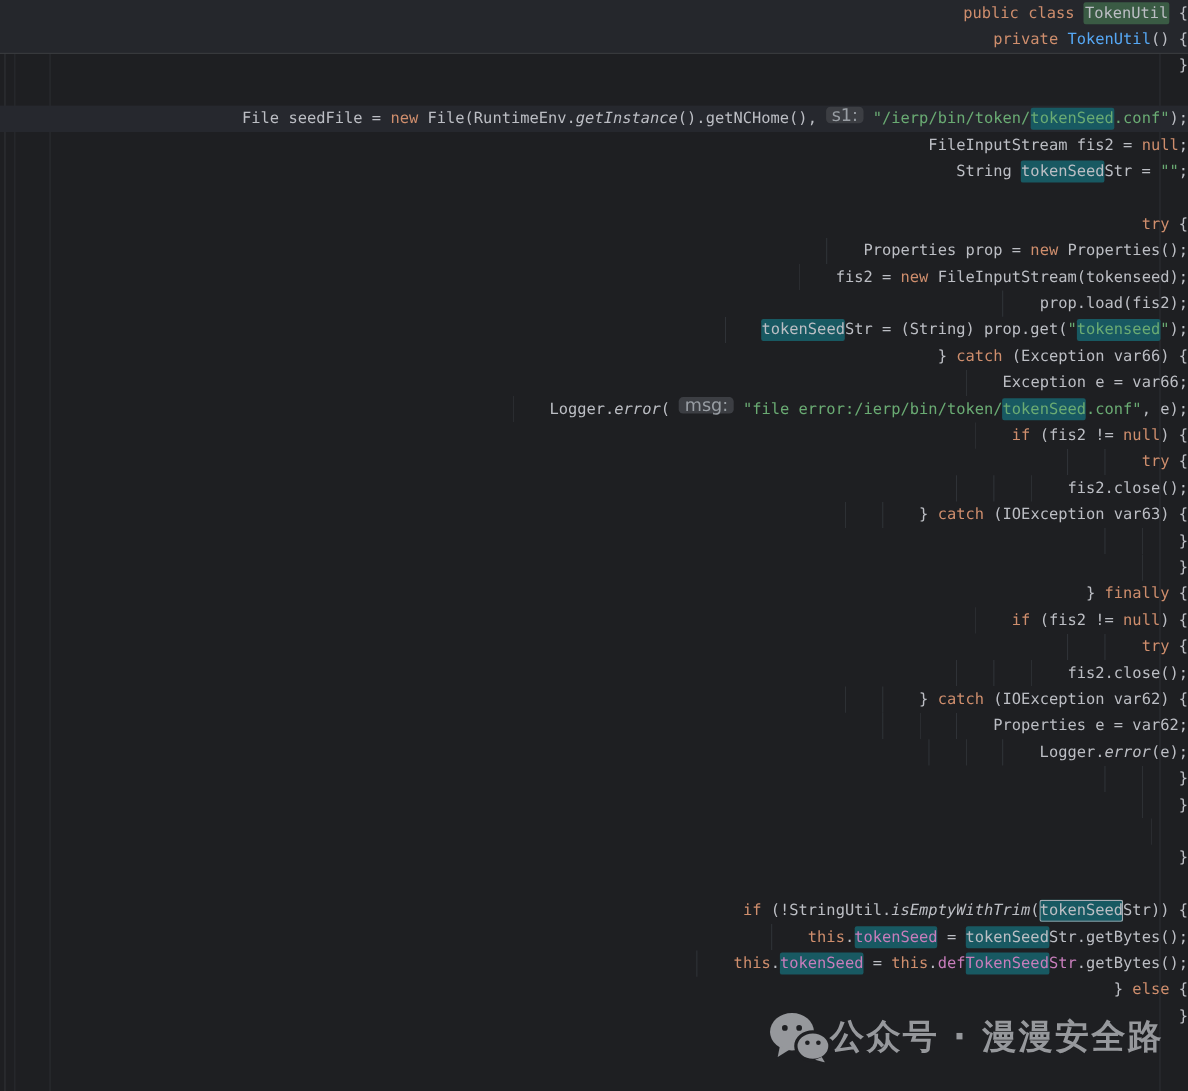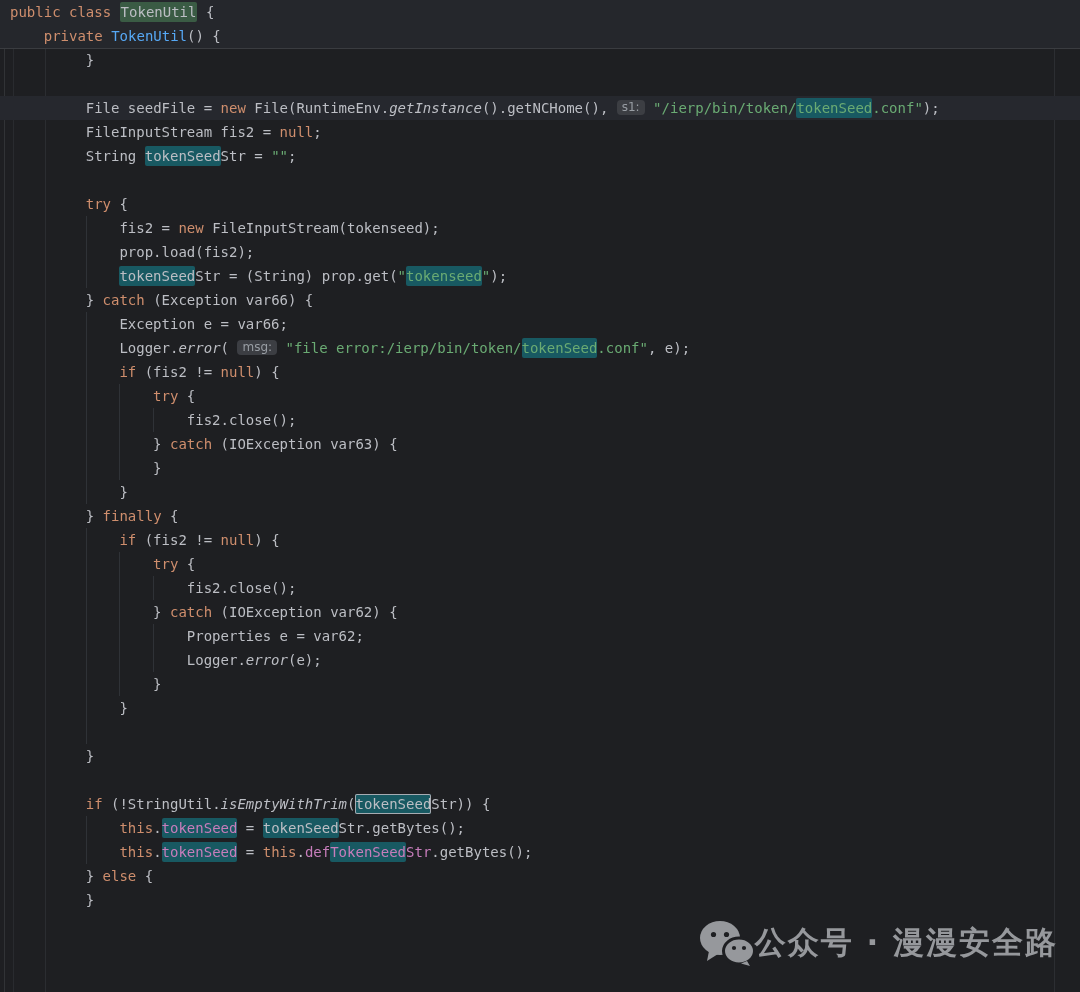--- a/index.html
+++ b/index.html
@@ -1,21 +1,21 @@
 <!DOCTYPE html>
 <html><head>
 <meta charset="utf-8">
 <style>
   html,body{margin:0;padding:0;}
   body{
     width:1080px;height:992px;overflow:hidden;position:relative;
     background:var(--bg,#1e1f22);
     font-family:"DejaVu Sans Mono","Liberation Mono",monospace;
   }
-  .screen{position:absolute;inset:0;}
+  .screen{position:absolute;inset:0;text-align:right;}
   
   .sticky{
     position:absolute;left:0;top:0;width:100%;height:48px;
     background:var(--sticky-bg,#25272c);
     box-shadow:0 1px 0 var(--sticky-border,#3a3c40);
     z-index:5;
   }
   .sticky .line{padding-left:10px;}
   
   .editor{position:absolute;left:0;top:48px;width:100%;z-index:2;}
@@ -34,21 +34,21 @@
   .mth{color:var(--mth,#56a8f5);}
   .itl{font-style:italic;}
   .hlD,.hlS,.hlF,.hlB{background:var(--hl-teal,#185962);border-radius:2px;padding:2px 0;}
   .hlS{color:var(--str,#6aab73);}
   .hlF{color:var(--fld,#c77dbb);}
   .hlB{box-shadow:inset 0 0 0 1px var(--hl-sel-border,#a6abb2);}
   .hlG{background:var(--hl-green,#3a5b44);border-radius:2px;padding:2px 1px;}
   .chip{
     display:inline-block;
     font-family:"DejaVu Sans","Liberation Sans",sans-serif;
-    font-size:12px;line-height:15px;
+    font-size:16px;line-height:15px;
     background:var(--chip-bg,#3c3e43);color:var(--chip-text,#999ea4);
     border-radius:4px;padding:0 5px;vertical-align:2px;
   }
   
   .vline{position:absolute;top:48px;bottom:0;width:1px;z-index:1;}
   .vline.edge{left:4px;background:#313336;}
   .vline.g1{left:13px;background:#292b2f;}
   .vline.g2{left:45px;background:#2b2d31;}
   .vline.margin{left:1054px;background:#2c2e32;}
   
@@ -77,20 +77,21 @@
     </div>
 
   <div class="editor" id="editor-lines">
       <div class="line"><span class="indent"></span><span class="">}</span></div>
       <div class="line"><span class="indent"></span></div>
       <div class="line caret-line"><span class="indent"></span><span class="">File seedFile = </span><span class="kw">new</span><span class=""> File(RuntimeEnv.</span><span class="itl">getInstance</span><span class="">().getNCHome(), </span><span class="chip">s1:</span><span class=""> </span><span class="str">"/ierp/bin/token/</span><span class="hlS">tokenSeed</span><span class="str">.conf"</span><span class="">);</span></div>
       <div class="line"><span class="indent"></span><span class="">FileInputStream fis2 = </span><span class="kw">null</span><span class="">;</span></div>
       <div class="line"><span class="indent"></span><span class="">String </span><span class="hlD">tokenSeed</span><span class="">Str = </span><span class="str">""</span><span class="">;</span></div>
       <div class="line"><span class="indent"></span></div>
       <div class="line"><span class="indent"></span><span class="kw">try</span><span class=""> {</span></div>
+      <div class="line"><span class="indent"></span><span class="indent guide"></span><span class="">Properties prop = </span><span class="kw">new</span><span class=""> Properties();</span></div>
       <div class="line"><span class="indent"></span><span class="indent guide"></span><span class="">fis2 = </span><span class="kw">new</span><span class=""> FileInputStream(tokenseed);</span></div>
       <div class="line"><span class="indent"></span><span class="indent guide"></span><span class="">prop.load(fis2);</span></div>
       <div class="line"><span class="indent"></span><span class="indent guide"></span><span class="hlD">tokenSeed</span><span class="">Str = (String) prop.get(</span><span class="str">"</span><span class="hlS">tokenseed</span><span class="str">"</span><span class="">);</span></div>
       <div class="line"><span class="indent"></span><span class="">} </span><span class="kw">catch</span><span class=""> (Exception var66) {</span></div>
       <div class="line"><span class="indent"></span><span class="indent guide"></span><span class="">Exception e = var66;</span></div>
       <div class="line"><span class="indent"></span><span class="indent guide"></span><span class="">Logger.</span><span class="itl">error</span><span class="">( </span><span class="chip">msg:</span><span class=""> </span><span class="str">"file error:/ierp/bin/token/</span><span class="hlS">tokenSeed</span><span class="str">.conf"</span><span class="">, e);</span></div>
       <div class="line"><span class="indent"></span><span class="indent guide"></span><span class="kw">if</span><span class=""> (fis2 != </span><span class="kw">null</span><span class="">) {</span></div>
       <div class="line"><span class="indent"></span><span class="indent guide"></span><span class="indent guide"></span><span class="kw">try</span><span class=""> {</span></div>
       <div class="line"><span class="indent"></span><span class="indent guide"></span><span class="indent guide"></span><span class="indent guide"></span><span class="">fis2.close();</span></div>
       <div class="line"><span class="indent"></span><span class="indent guide"></span><span class="indent guide"></span><span class="">} </span><span class="kw">catch</span><span class=""> (IOException var63) {</span></div>

